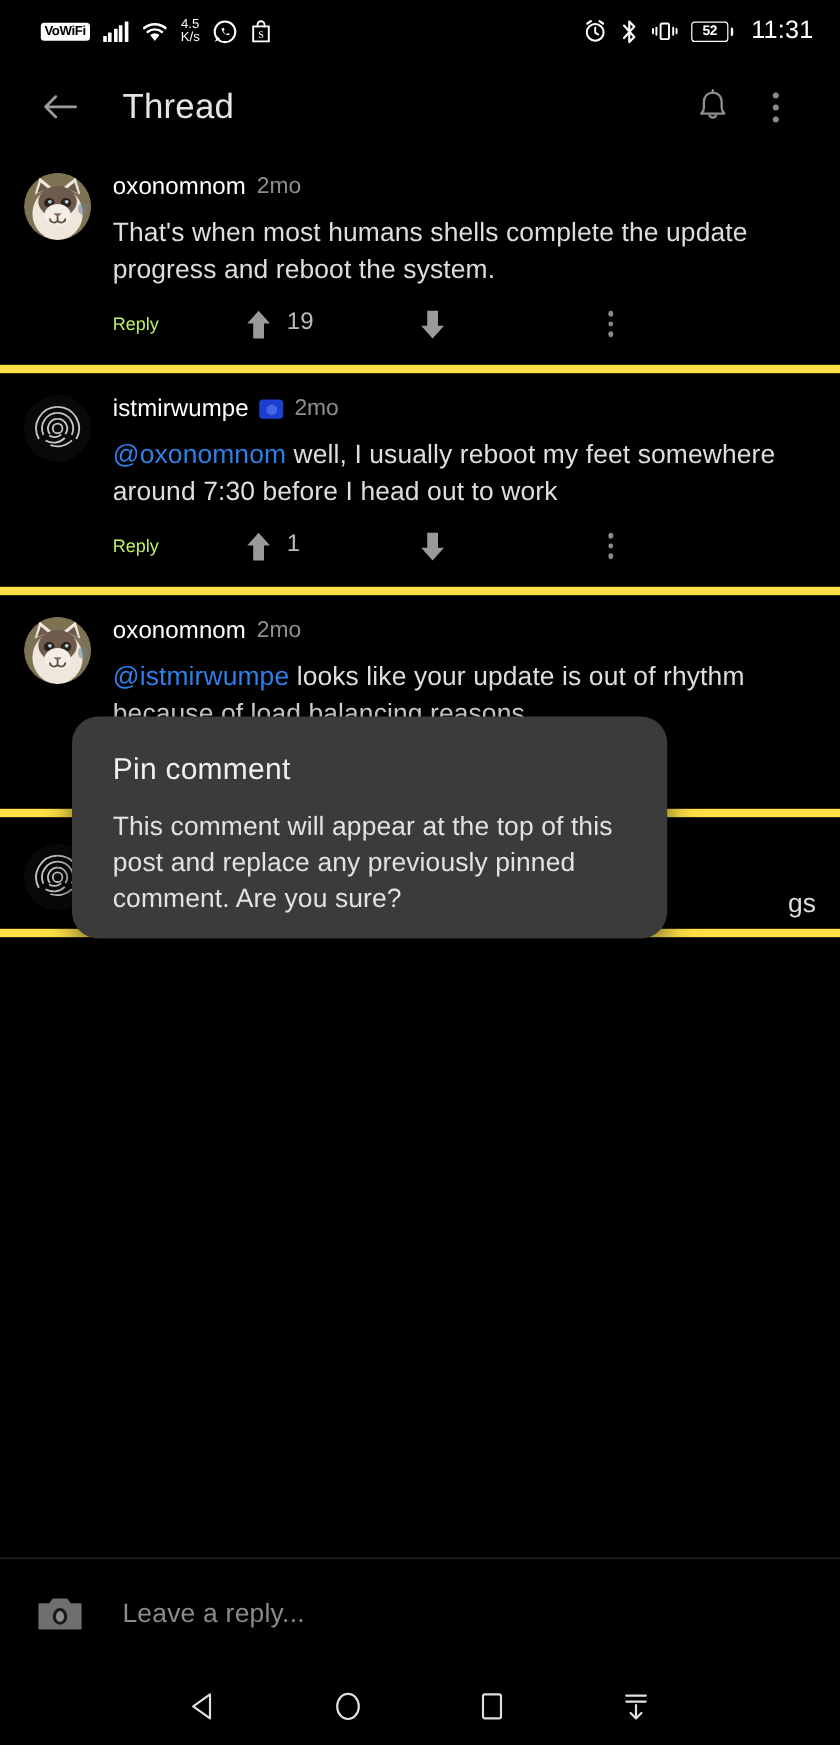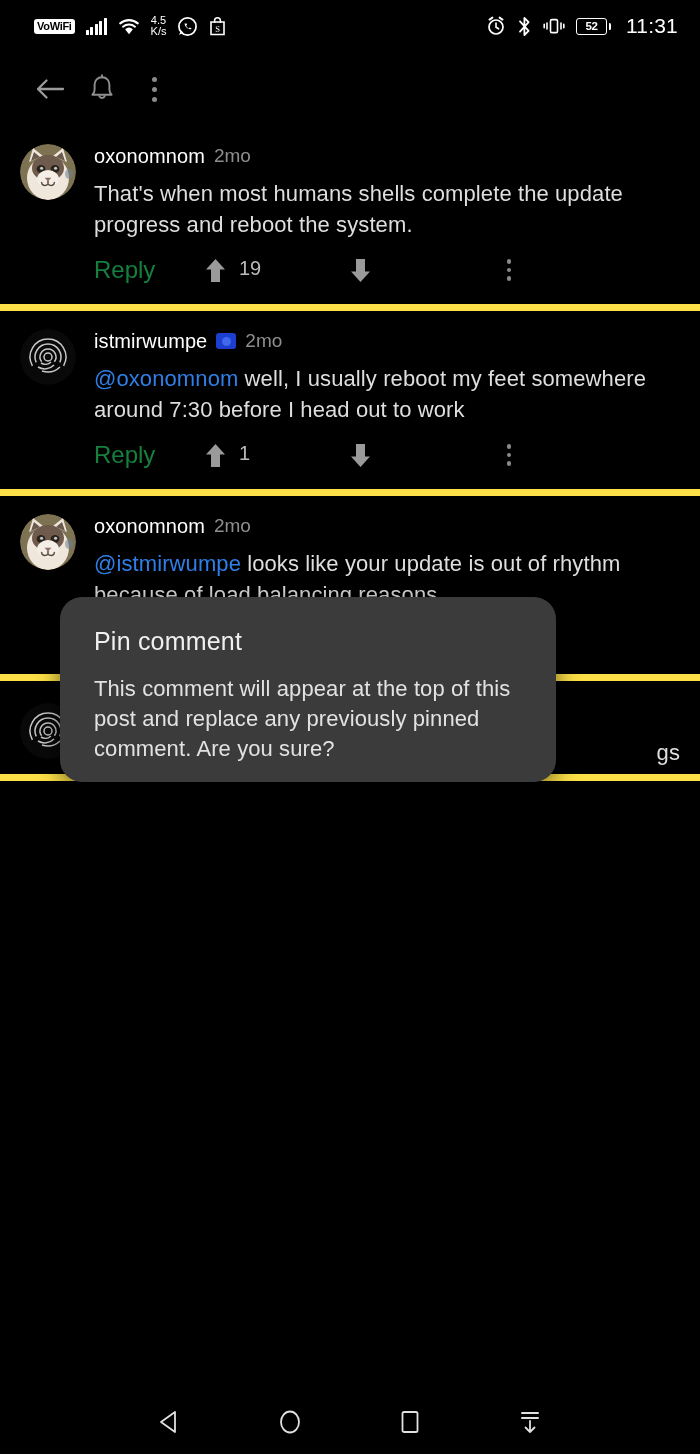--- a/index.html
+++ b/index.html
@@ -206,22 +206,22 @@
   }
   .mention { color: #2f7fe8; }
 
   .comment-actions {
     display: flex;
     align-items: center;
     height: 56px;
     margin-top: 2px;
   }
   .reply-btn {
-    font-size: 24px;
-    color: #15803d;
+    font-size: 15px;
+    color: #bef264;
     width: 110px;
   }
   .vote-up {
     display: flex;
     gap: 12px;
     width: 145px;
   }
   .vote-count {
     font-size: 20px;
     color: #bbbbbb;
@@ -389,20 +389,21 @@
       <span class="clock">11:31</span>
     </div>
   </div>
 
   <div class="app-bar">
     <div class="back-btn">
       <svg width="32" height="26" viewBox="0 0 32 26">
         <path d="M29 13 H4 M12.5 4.5 L4 13 L12.5 21.5" stroke="#9b9b9b" stroke-width="2.3" fill="none" stroke-linecap="round" stroke-linejoin="round"></path>
       </svg>
     </div>
+    <div class="app-title">Thread</div>
     <div class="bar-icon-btn">
       <svg width="28" height="31" viewBox="0 0 28 31">
         <path d="M14 3.2 c-4.4 0-7.4 3.3-7.4 7.4 v5.1 c0 2.2-0.9 3.6-2.2 5 h19.2 c-1.3-1.4-2.2-2.8-2.2-5 v-5.1 c0-4.1-3-7.4-7.4-7.4 z" stroke="#8f8f8f" stroke-width="1.9" fill="none" stroke-linejoin="round"></path>
         <path d="M14 3.2 V1.2" stroke="#8f8f8f" stroke-width="1.9" stroke-linecap="round"></path>
         <path d="M11.3 22.2 a2.9 2.9 0 0 0 5.4 0" stroke="#8f8f8f" stroke-width="1.9" fill="none" stroke-linecap="round"></path>
       </svg>
     </div>
     <div class="bar-icon-btn">
       <span class="kebab">
         <span></span>
@@ -594,20 +595,30 @@
       </div>
     </div>
 
   </div>
 
   <div class="dialog">
     <div class="dialog-title">Pin comment</div>
     <div class="dialog-message">This comment will appear at the top of this post and replace any previously pinned comment. Are you sure?</div>
   </div>
 
+  <div class="reply-bar">
+    <div class="camera-btn">
+      <svg width="40" height="34" viewBox="0 0 40 34">
+        <path d="M3 8 h8 l3-4 h12 l3 4 h8 a1 1 0 0 1 1 1 v20 a1 1 0 0 1 -1 1 h-34 a1 1 0 0 1 -1 -1 v-20 a1 1 0 0 1 1 -1 z" fill="#6f6f6f"></path>
+        <ellipse cx="20" cy="19" rx="6" ry="7" fill="#1a1a1a"></ellipse>
+        <ellipse cx="20" cy="19" rx="3.4" ry="4.4" fill="#8c8c8c"></ellipse>
+      </svg>
+    </div>
+    <span class="reply-placeholder">Leave a reply...</span>
+  </div>
 
   <div class="nav-bar">
     <div class="nav-btn">
       <svg width="30" height="30" viewBox="0 0 30 30">
         <path d="M20 5 L6 15 L20 25 Z" stroke="#e0e0e0" stroke-width="1.8" fill="none" stroke-linejoin="round"></path>
       </svg>
     </div>
     <div class="nav-btn">
       <svg width="30" height="30" viewBox="0 0 30 30">
         <ellipse cx="15" cy="15" rx="9" ry="10.5" stroke="#e0e0e0" stroke-width="1.8" fill="none"></ellipse>

